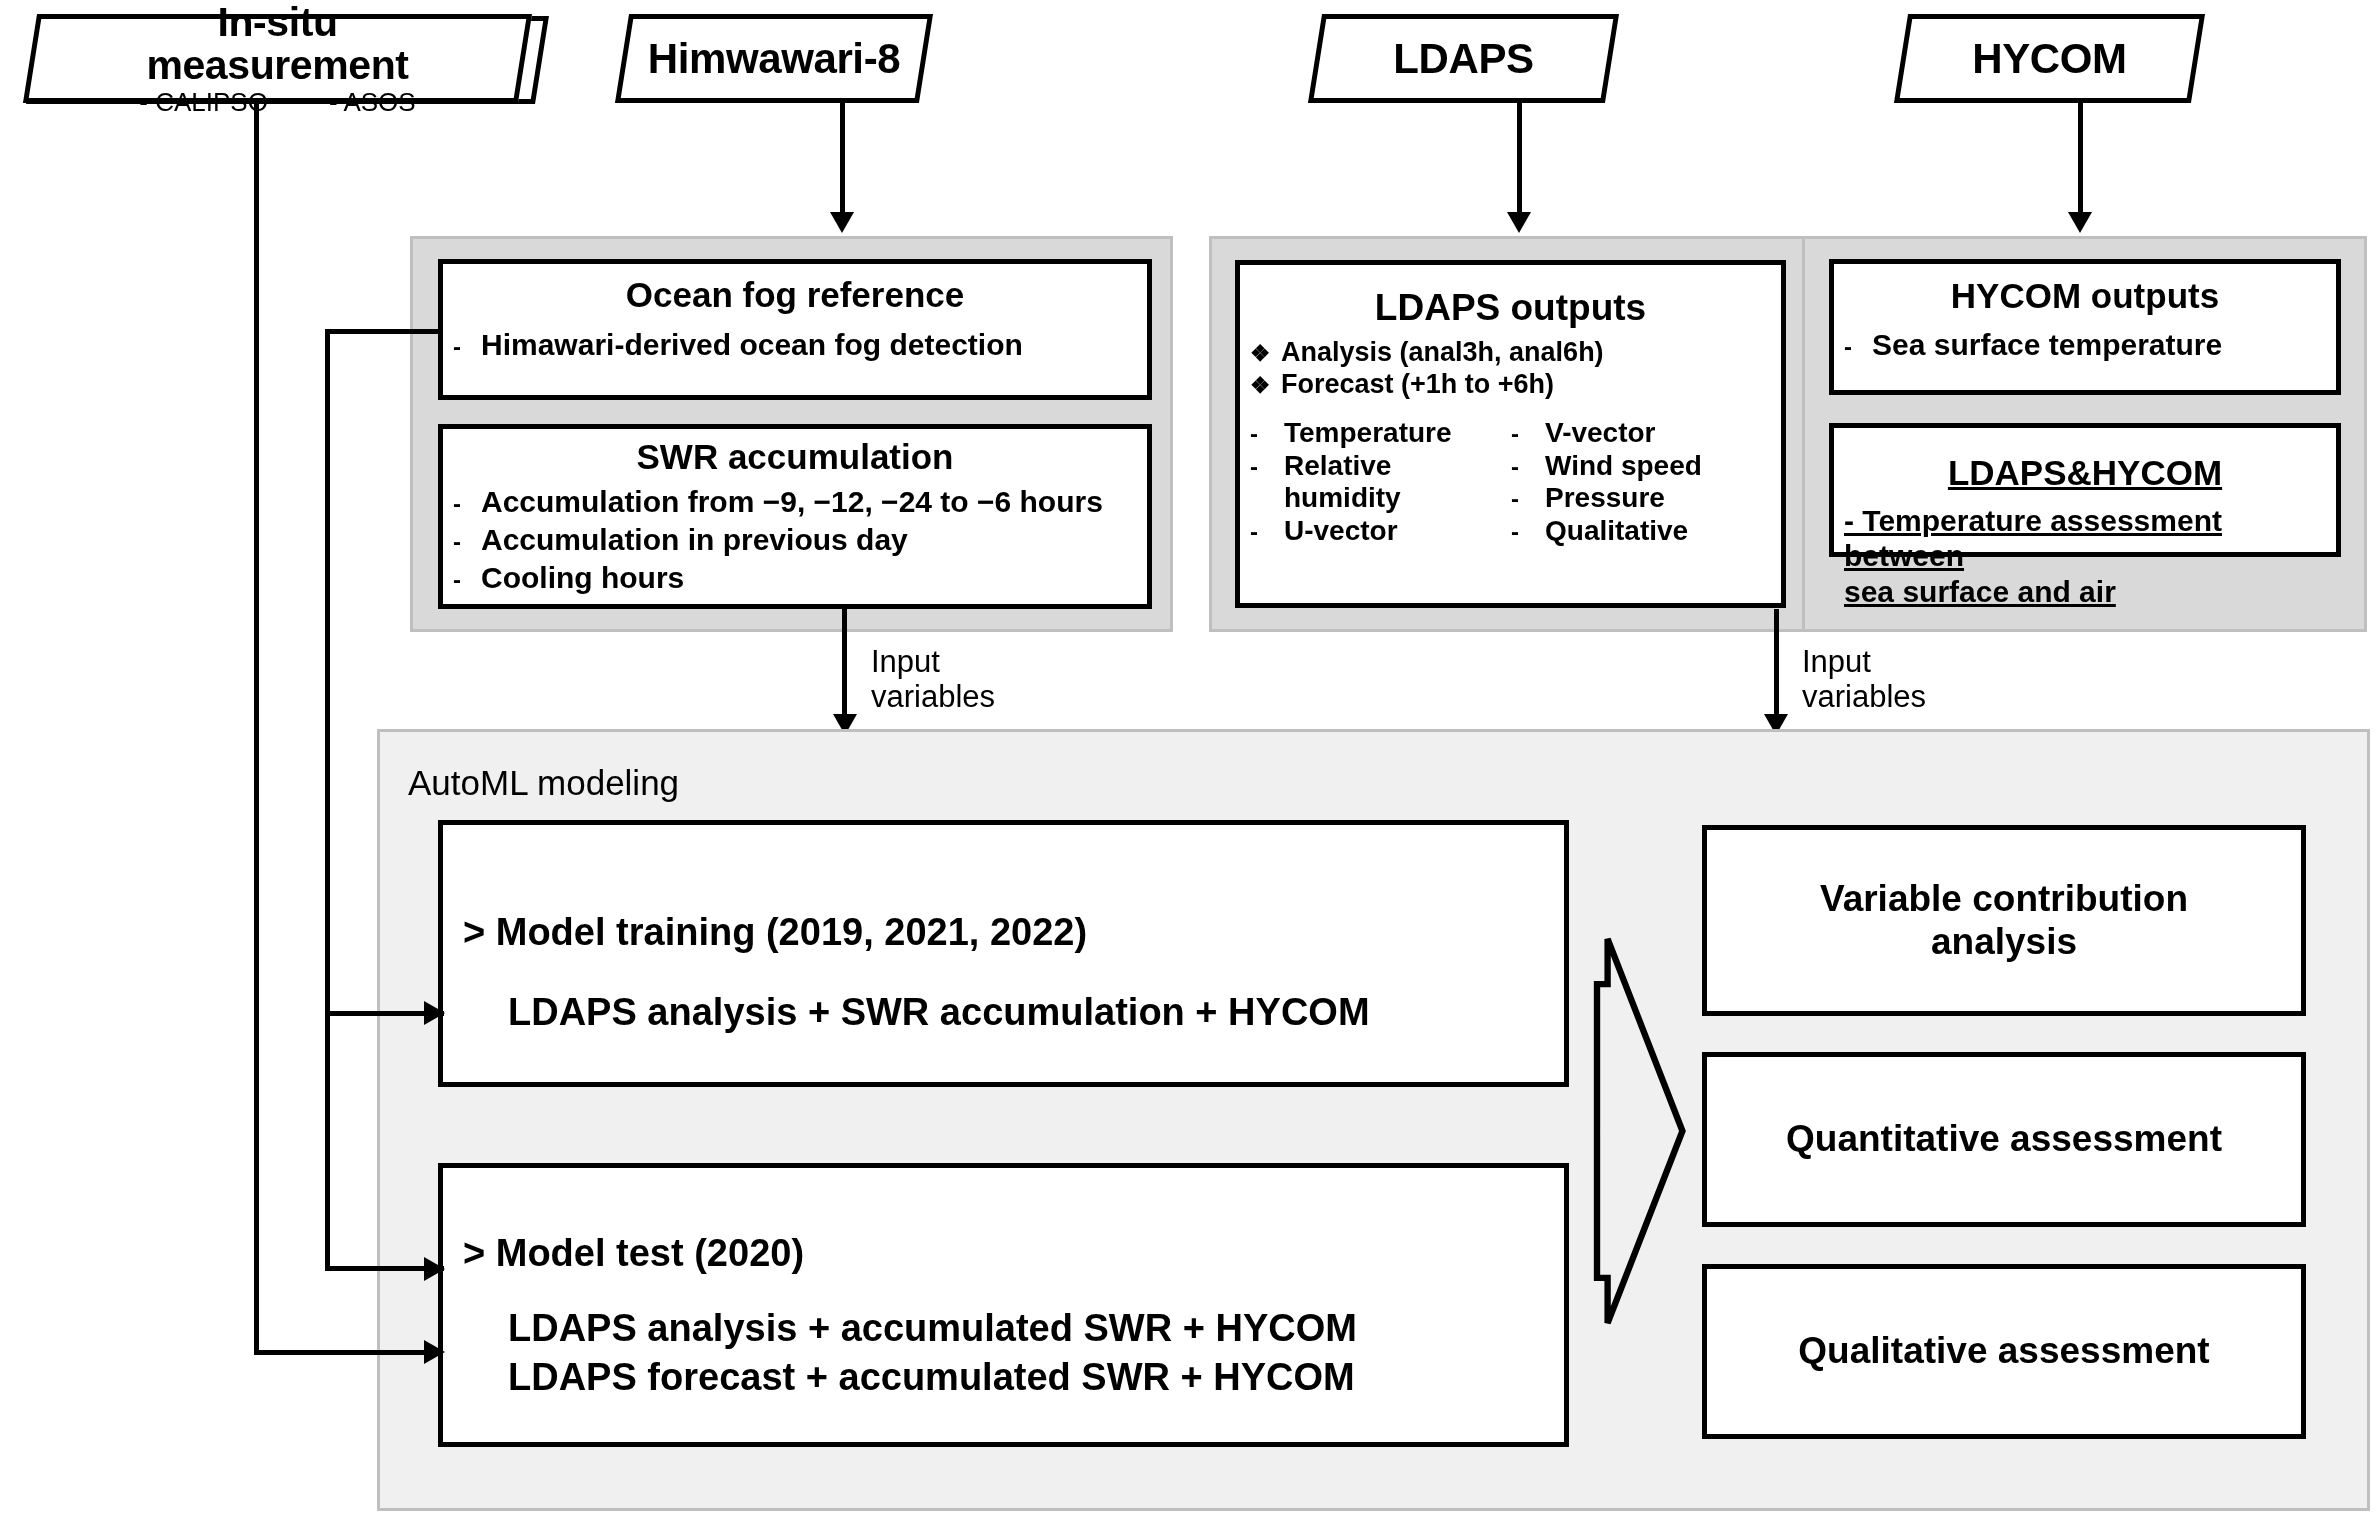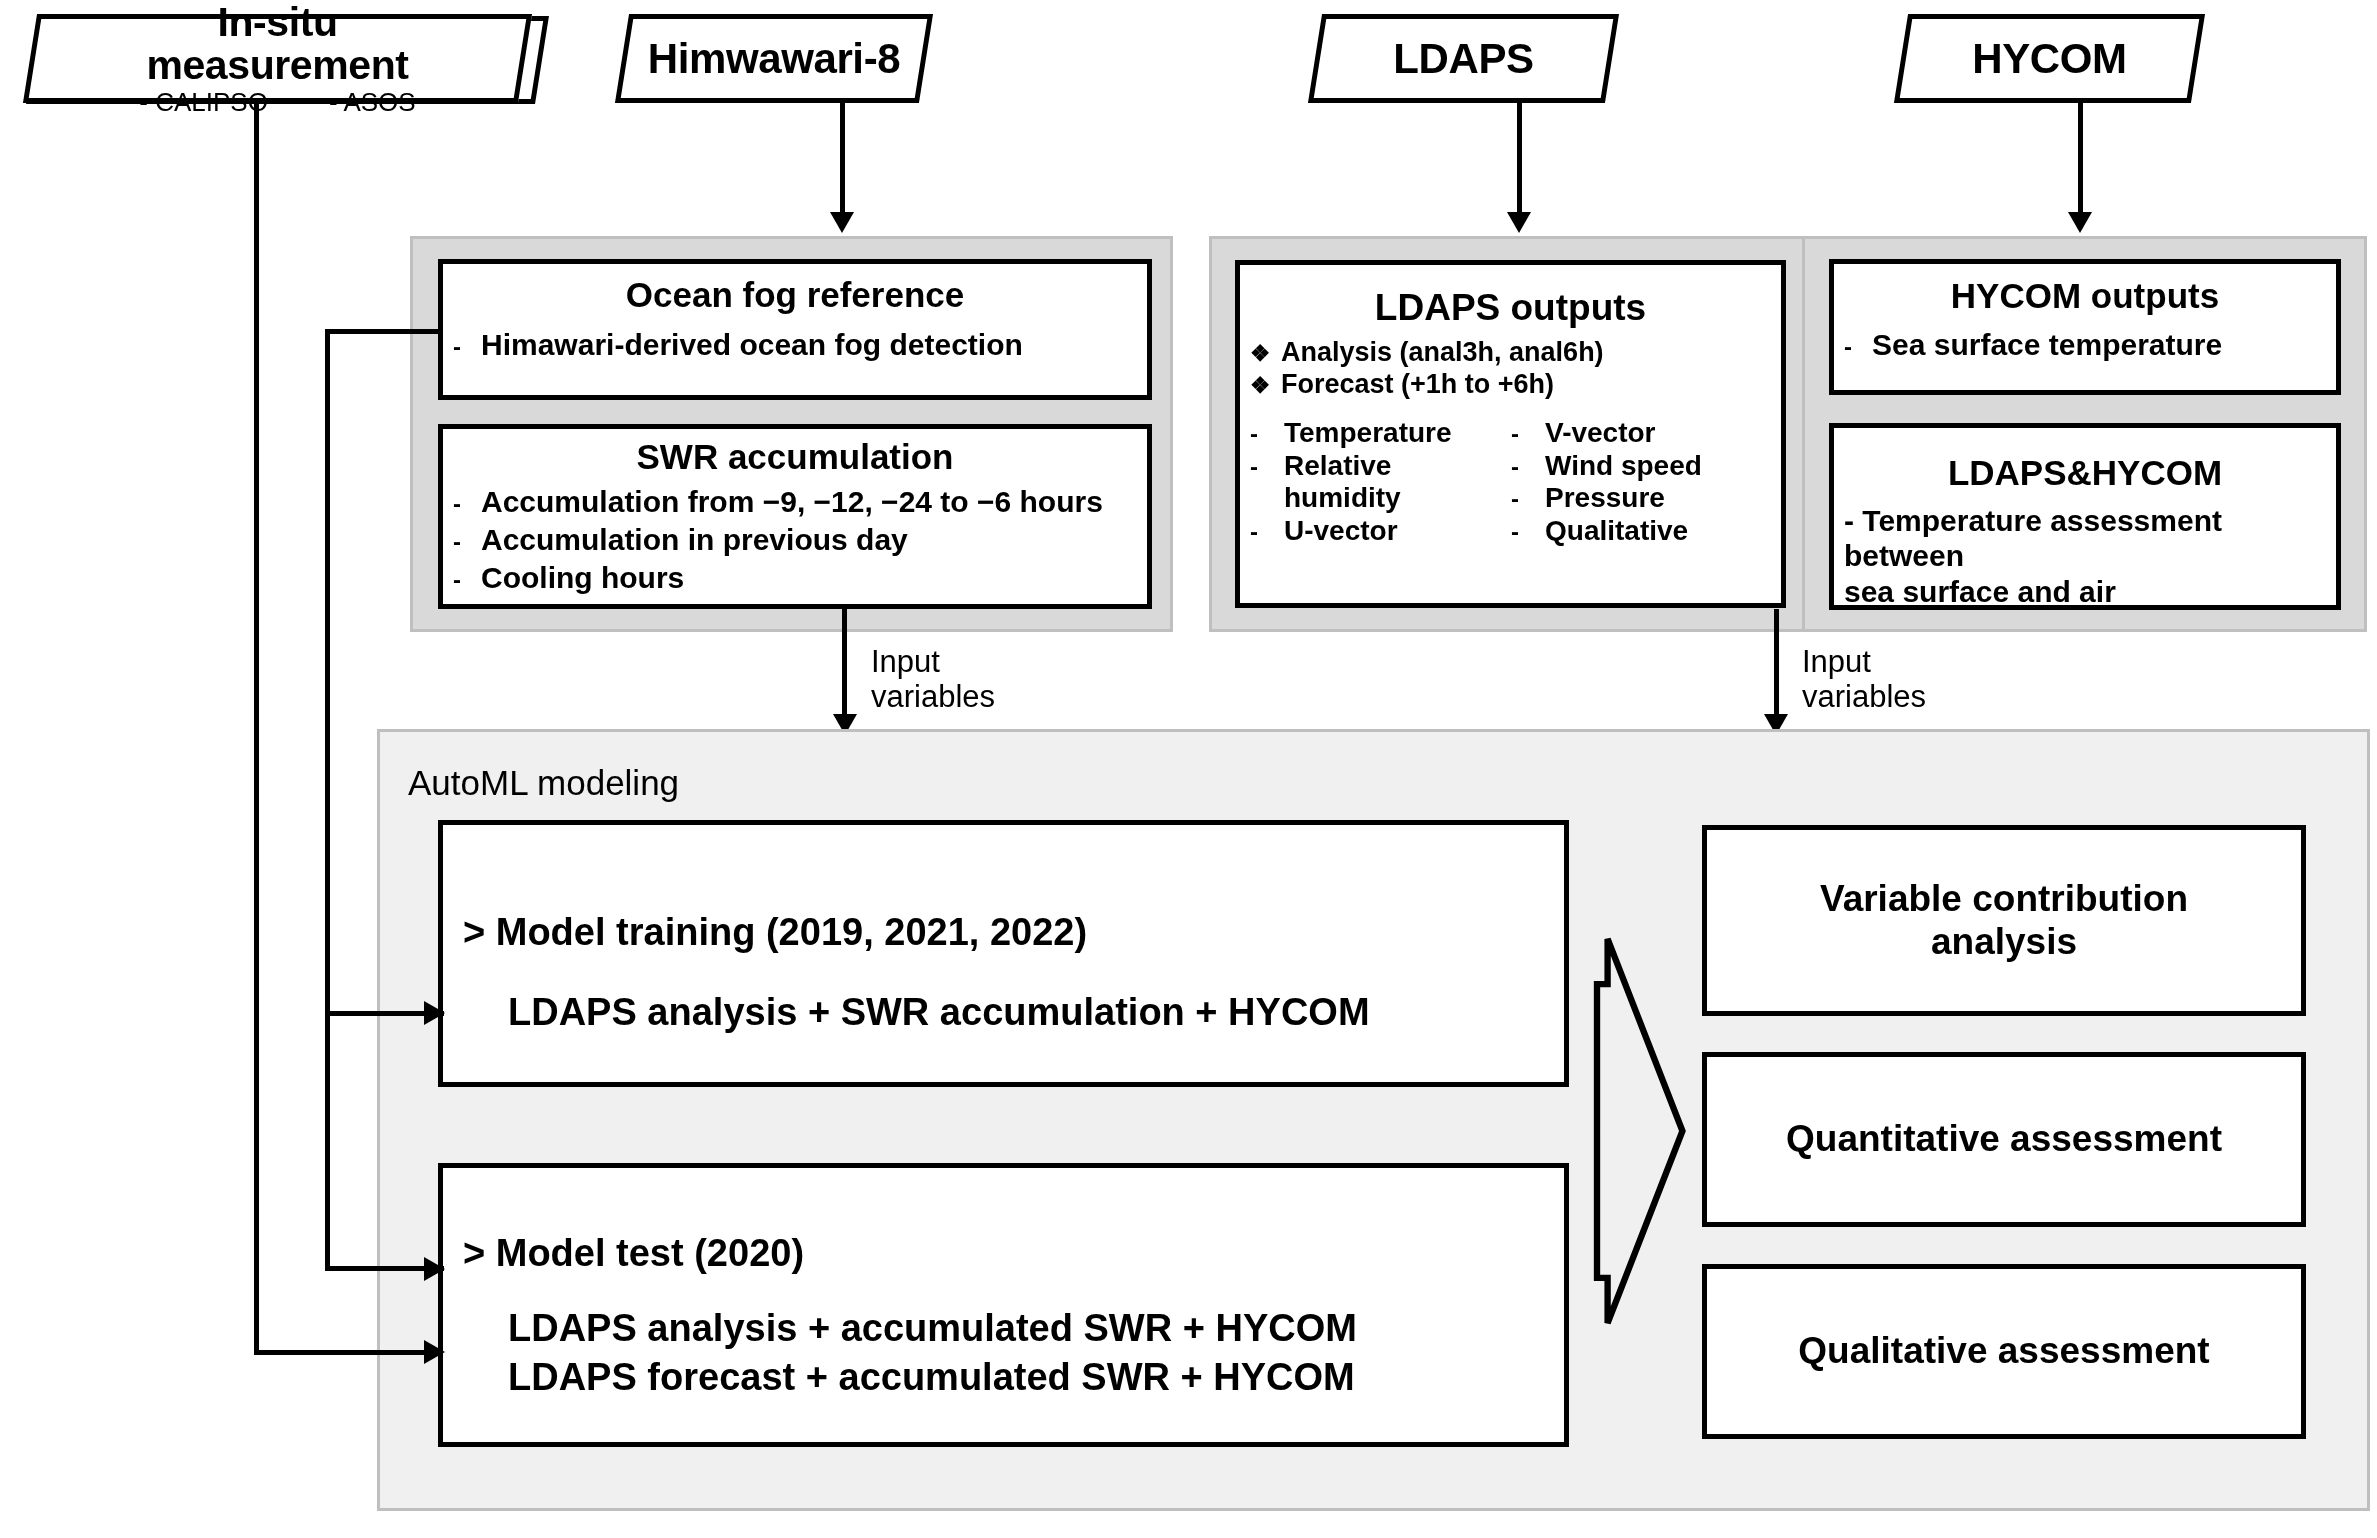--- a/index.html
+++ b/index.html
@@ -230,21 +230,21 @@
   <div class="graygrp" style="left:1802px;top:236px;width:565px;height:396px;"></div>
 
   <div class="box" style="left:1829px;top:259px;width:512px;height:136px;">
     <div class="box-title" style="font-size:35px;margin-top:8.5px;">HYCOM outputs</div>
     <div class="bullet-row" style="font-size:30px;font-weight:bold;margin-top:14px;">
       <span class="bullet-mark" style="width:28px;font-size:24px;">-</span>
       <span>Sea surface temperature</span>
     </div>
   </div>
 
-  <div class="box" style="left:1829px;top:423px;width:512px;height:187px;">
+  <div class="box" style="left:1829px;top:423px;width:512px;height:134px;text-decoration:underline;">
     <div class="box-title" style="font-size:35px;margin-top:21px;">LDAPS&amp;HYCOM</div>
     <div style="font-size:30px;font-weight:bold;margin-top:12.7px;line-height:1.18;">
       <div>- Temperature assessment between</div>
       <div>sea surface and air</div>
     </div>
   </div>
 
   <div class="ln vln" style="left:842px;top:609px;height:114px;"></div>
   <div class="arrow-d" style="left:833px;top:714px;"></div>
   <div class="conn-label" style="left:871px;top:645px;">

